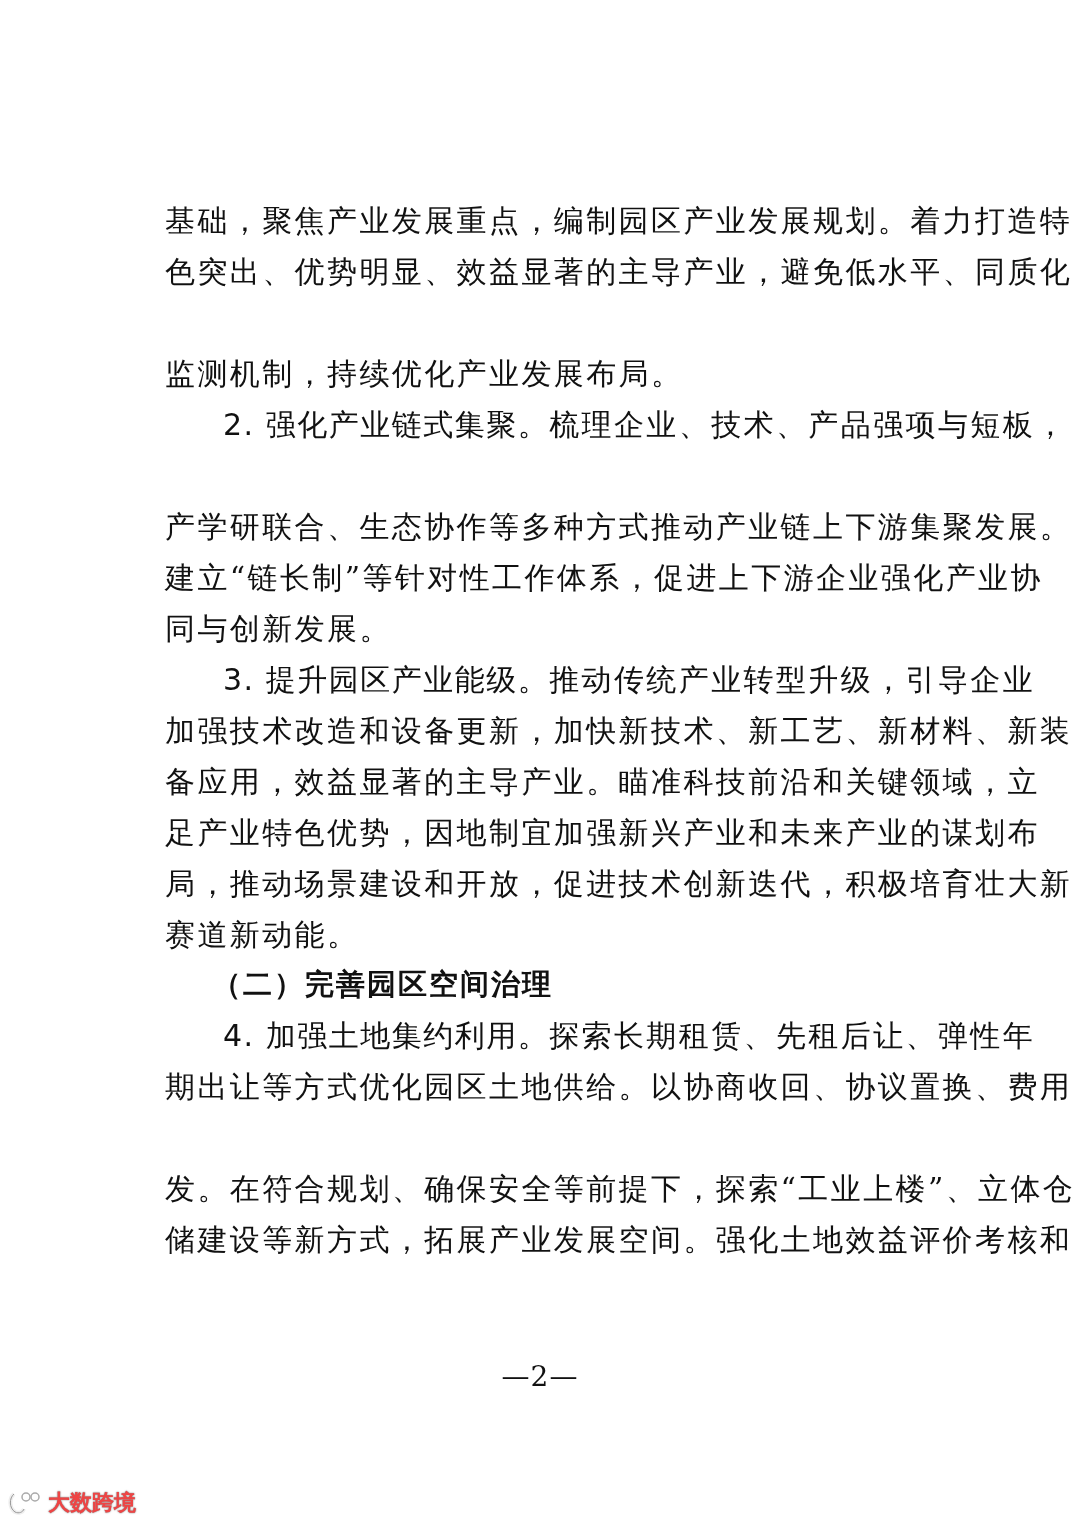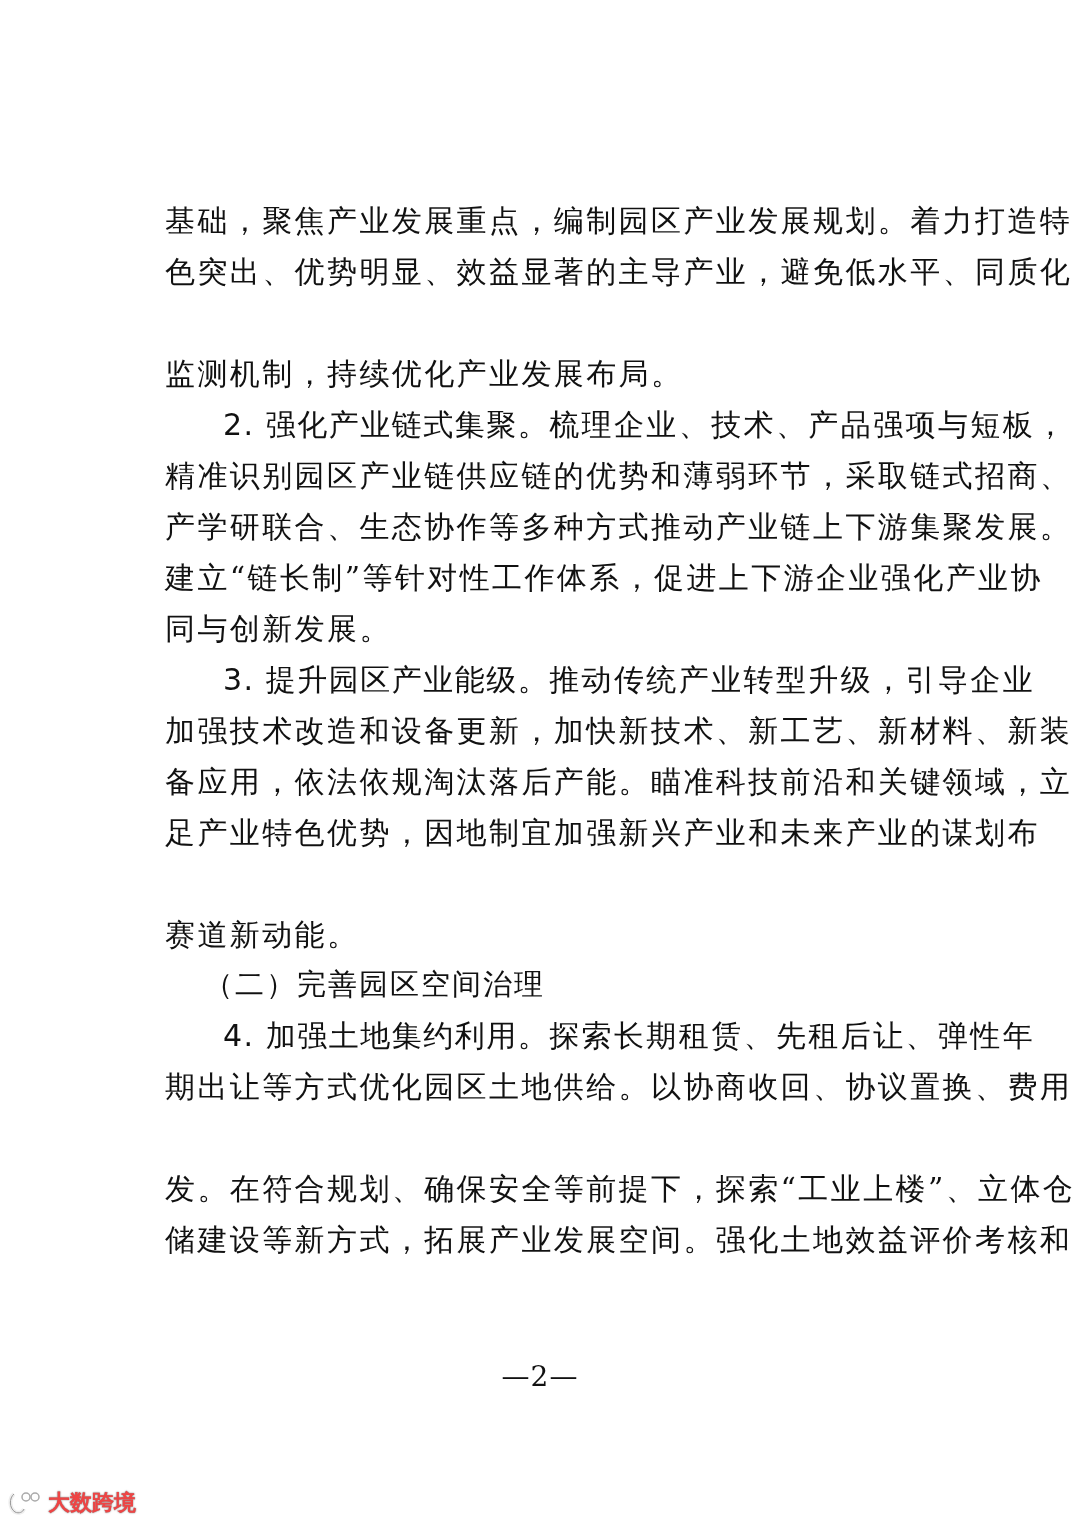--- a/index.html
+++ b/index.html
@@ -4,48 +4,48 @@
 <style>
   html, body { margin: 0; padding: 0; background: #ffffff; }
   body { width: 1080px; height: 1527px; position: relative; overflow: hidden;
          font-family: "DejaVu Serif", "Liberation Serif", serif; color: #111; }
   .page { position: absolute; left: 0; top: 0; width: 1080px; height: 1527px; }
   .line { position: absolute; left: 126px; width: 806px; font-size: 30px; line-height: 36px;
           white-space: nowrap; letter-spacing: 2.4px; text-align: justify; text-align-last: justify; margin-left: 39px; }
   .line.last { text-align-last: left; }
   .indent { padding-left: 58px; width: 748px; }
   .bold { font-family: "DejaVu Sans", "Liberation Sans", sans-serif; font-weight: normal; letter-spacing: 1.5px; }
-  .heading { position: absolute; left: 204px; font-size: 29px; line-height: 36px; font-weight: normal;
+  .heading { position: absolute; left: 212px; font-size: 29px; line-height: 36px; font-weight: bold;
              font-family: "DejaVu Sans", "Liberation Sans", sans-serif; letter-spacing: 2px; white-space: nowrap; }
   .page-num { position: absolute; left: 0; width: 1080px; top: 1360px; text-align: center;
               font-size: 28px; letter-spacing: 1px; }
   .watermark { position: absolute; left: 8px; top: 1488px; display: flex; align-items: center;
                color: #ef4444; font-family: "DejaVu Sans", "Liberation Sans", sans-serif;
                font-size: 22px; font-weight: bold; text-shadow: 0 0 1px #888, 0 0 2px #999; }
   .wm-logo { width: 34px; height: 26px; margin-right: 6px; }
 </style>
 </head>
 <body>
 
 <div class="page">
 
   <div class="line" style="top:203px">基础，聚焦产业发展重点，编制园区产业发展规划。着力打造特</div>
   <div class="line" style="top:254px">色突出、优势明显、效益显著的主导产业，避免低水平、同质化</div>
   <div class="line last" style="top:356px">监测机制，持续优化产业发展布局。</div>
 
   <div class="line indent" style="top:407px"><span class="bold">2. 强化产业链式集聚。</span><span>梳理企业、技术、产品强项与短板，</span></div>
-  <div class="line" style="top:458px">精准识别园区产业链供应链的优势和薄弱环节，采取链式招商、</div>
   <div class="line" style="top:509px">产学研联合、生态协作等多种方式推动产业链上下游集聚发展。</div>
   <div class="line" style="top:560px">建立“链长制”等针对性工作体系，促进上下游企业强化产业协</div>
   <div class="line last" style="top:611px">同与创新发展。</div>
 
   <div class="line indent" style="top:662px"><span class="bold">3. 提升园区产业能级。</span><span>推动传统产业转型升级，引导企业</span></div>
   <div class="line" style="top:713px">加强技术改造和设备更新，加快新技术、新工艺、新材料、新装</div>
-  <div class="line" style="top:764px">备应用，依法依规淘汰落后产能。瞄准科技前沿和关键领域，立</div>
+  <div class="line" style="top:764px">备应用，效益显著的主导产业。瞄准科技前沿和关键领域，立</div>
   <div class="line" style="top:815px">足产业特色优势，因地制宜加强新兴产业和未来产业的谋划布</div>
+  <div class="line" style="top:866px">局，推动场景建设和开放，促进技术创新迭代，积极培育壮大新</div>
   <div class="line last" style="top:917px">赛道新动能。</div>
 
   <div class="heading" style="top:966px">（二）完善园区空间治理</div>
 
   <div class="line indent" style="top:1018px"><span class="bold">4. 加强土地集约利用。</span><span>探索长期租赁、先租后让、弹性年</span></div>
   <div class="line" style="top:1069px">期出让等方式优化园区土地供给。以协商收回、协议置换、费用</div>
   <div class="line" style="top:1171px">发。在符合规划、确保安全等前提下，探索“工业上楼”、立体仓</div>
   <div class="line" style="top:1222px">储建设等新方式，拓展产业发展空间。强化土地效益评价考核和</div>
 
   <div class="page-num">—2—</div>

